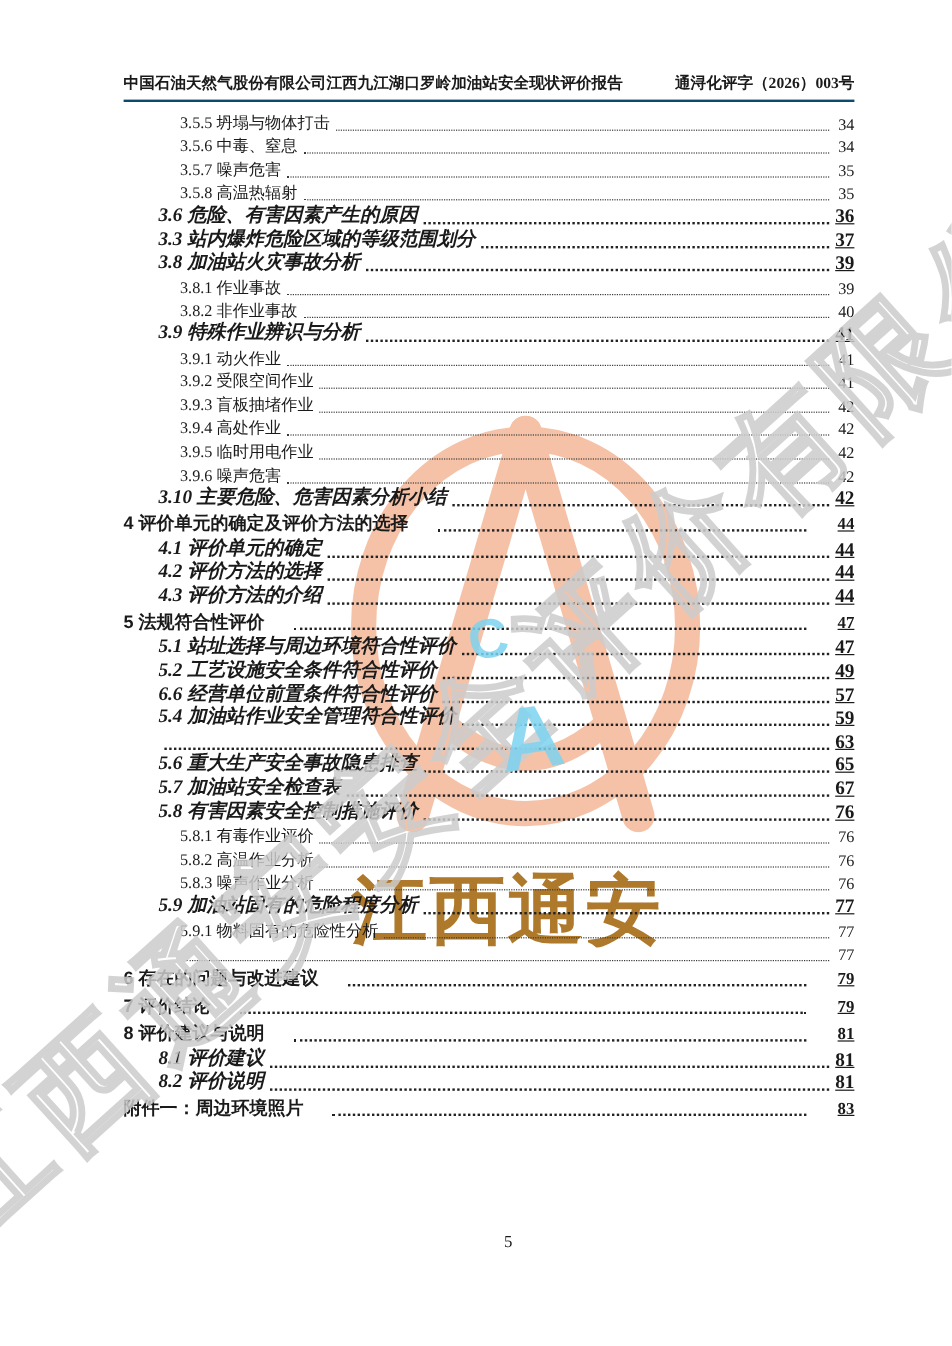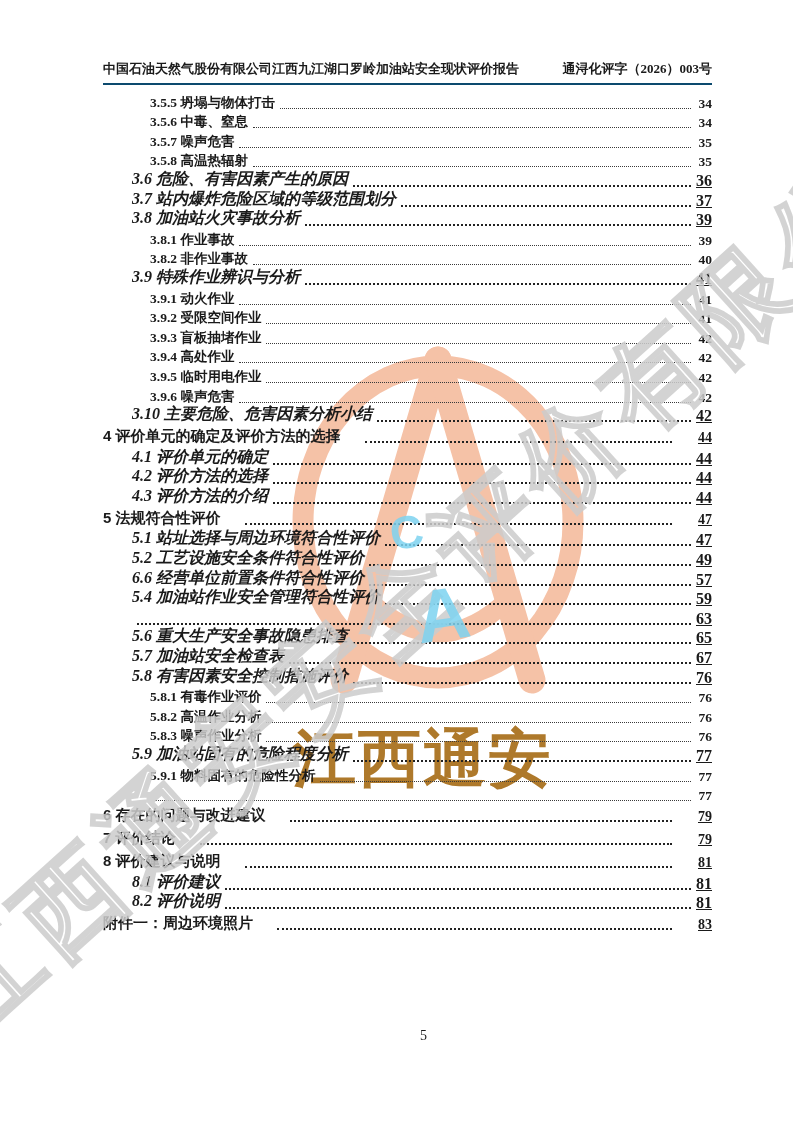--- a/index.html
+++ b/index.html
@@ -33,21 +33,21 @@
   .pg-header{
     display:flex;justify-content:space-between;align-items:flex-end;
     font-size:13px;font-weight:600;padding-bottom:5px;
     border-bottom:2px solid #0c4a6e;white-space:nowrap;
   }
   .toc{margin-top:7px;}
   .toc-row{display:flex;align-items:flex-end;height:19.6px;}
   .toc-row .lbl{white-space:nowrap;}
   .toc-row .leader{flex:1;border-bottom:1.6px dotted #3a3a3a;margin:0 3px 3px 5px;}
   .toc-row .pg{white-space:nowrap;text-align:right;min-width:18px;}
-  .lvl3{font-size:13.5px;font-weight:700;}
+  .lvl3{font-size:13.5px;font-weight:400;}
   .lvl2{font-size:16px;font-weight:700;font-style:italic;padding-left:29px;}
   .lvl2 .leader,.lvl1 .leader{border-bottom:2px dotted #222;}
   .lvl2 .pg,.lvl1 .pg{font-style:normal;font-weight:700;text-decoration:underline;}
   .lvl3{padding-left:47px;}
   .lvl1{
     font-family:"Liberation Sans","DejaVu Sans",sans-serif;
     font-size:15px;font-weight:700;height:21px;margin-bottom:2px;padding-left:0;
   }
   .lvl1 .pg{font-family:"Liberation Serif",serif;font-size:14px;}
   .gap{margin-top:0;gap:19px;}
@@ -95,21 +95,21 @@
     <span class="lbl">3.5.8 高温热辐射</span>
     <span class="leader"></span>
     <span class="pg">35</span>
   </div>
       <div class="toc-row lvl2">
     <span class="lbl">3.6 危险、有害因素产生的原因</span>
     <span class="leader"></span>
     <span class="pg">36</span>
   </div>
       <div class="toc-row lvl2">
-    <span class="lbl">3.7 站内爆炸危险区域的等级范围划分</span>
+    <span class="lbl">3.3 站内爆炸危险区域的等级范围划分</span>
     <span class="leader"></span>
     <span class="pg">37</span>
   </div>
       <div class="toc-row lvl2">
     <span class="lbl">3.8 加油站火灾事故分析</span>
     <span class="leader"></span>
     <span class="pg">39</span>
   </div>
       <div class="toc-row lvl3">
     <span class="lbl">3.8.1 作业事故</span>

